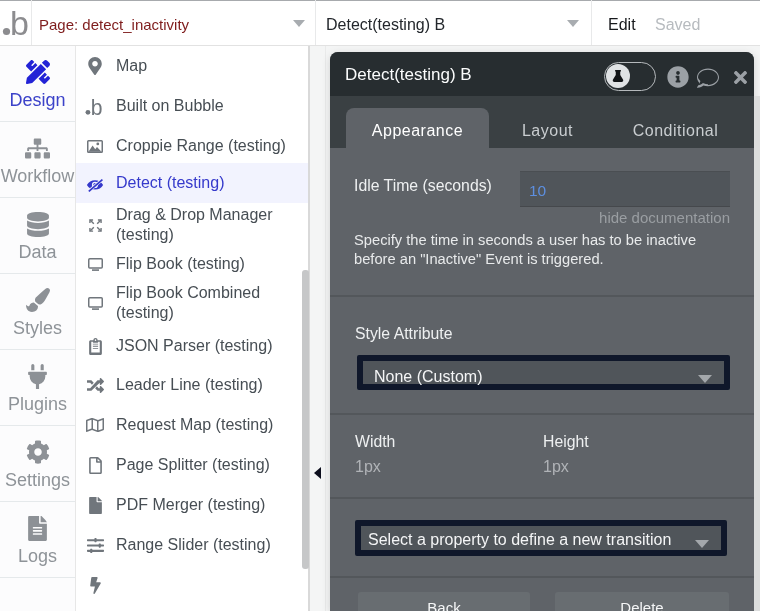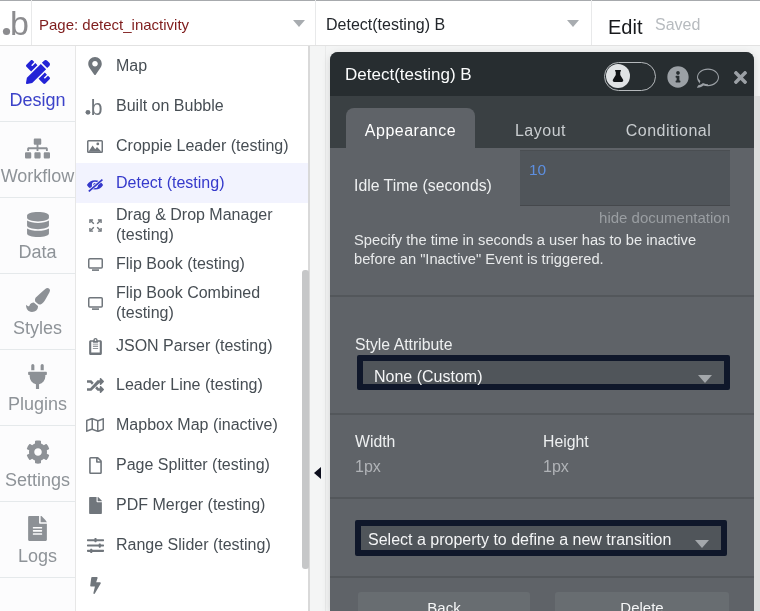--- a/index.html
+++ b/index.html
@@ -7,21 +7,21 @@
 body { font-family:"Liberation Sans", sans-serif; background:#fafafa; }
 #page { position:relative; width:760px; height:611px; background:#f4f5f5; }
 .abs { position:absolute; }
 
 
 #topbar { position:absolute; left:0; top:0; width:760px; height:46px; background:#fff; border-top:1px solid #a7aaad; border-bottom:1px solid #e2e2e2; }
 .tsep { position:absolute; top:0; width:1px; height:45px; background:#e8e9ea; }
 #toptext1 { position:absolute; left:39px; top:16px; font-size:15px; color:#7f1d1d; }
 #toptext2 { position:absolute; left:326px; top:16px; font-size:16px; color:#23272c; }
 .caret { position:absolute; width:0; height:0; border-left:6px solid transparent; border-right:6px solid transparent; border-top:7px solid #a8acb0; }
-#edit { position:absolute; left:608px; top:16px; font-size:20px; color:#17191c; }
+#edit { position:absolute; left:608px; top:16px; font-size:16px; color:#17191c; }
 #saved { position:absolute; left:655px; top:16px; font-size:16px; color:#b7bbbf; }
 
 
 #sidebar { position:absolute; left:0; top:46px; width:76px; height:565px; background:#fcfcfd; border-right:1px solid #e7e7e7; }
 .sbitem { width:75px; height:76px; border-bottom:1px solid #e5e9eb; display:flex; flex-direction:column; align-items:center; }
 .sbitem .sbicon { margin-top:14px; height:24px; display:flex; align-items:center; justify-content:center; }
 .sbitem .sblabel { margin-top:6px; font-size:18px; color:#8e9398; }
 .sbitem.active .sblabel { color:#3b42c9; }
 .sbicon svg { fill:#8d9196; }
 .sbitem.active .sbicon svg { fill:#2323d6; }
@@ -41,25 +41,25 @@
 
 
 #panel { position:absolute; left:330px; top:52px; width:424px; height:559px; background:#5f6368; border-radius:8px 8px 0 0; box-shadow:0 2px 8px rgba(0,0,0,.15); }
 #rightstrip { position:absolute; left:754px; top:96px; width:6px; height:515px; background:#dcdddd; }
 #rightedge { position:absolute; left:753.5px; top:96px; width:1px; height:515px; background:#43474a; }
 #phead { position:absolute; left:330px; top:52px; width:423.5px; height:44px; background:#272d30; border-radius:8px 8px 0 0; }
 #ptitle { position:absolute; left:345px; top:65px; font-size:17px; color:#fbfcfc; }
 #pill { position:absolute; left:603.5px; top:61.5px; width:52.5px; height:29px; border:1.5px solid #b5b9bc; border-radius:15px; }
 #pillcirc { position:absolute; left:606px; top:64px; width:24px; height:24px; border-radius:50%; background:#dfe2e4; display:flex; align-items:center; justify-content:center; }
 #tabbar { position:absolute; left:330px; top:96px; width:424px; height:52px; background:#3a4043; }
-.tab { position:absolute; top:108px; width:129px; height:40px; text-align:center; line-height:46px; font-size:16px; letter-spacing:0.5px; color:#c9cdd0; }
+.tab { position:absolute; top:108px; width:143px; height:40px; text-align:center; line-height:46px; font-size:16px; letter-spacing:0.5px; color:#c9cdd0; }
 .tab.active { background:#5f6368; border-radius:8px 8px 0 0; color:#ffffff; }
 
 .plabel { position:absolute; font-size:15.8px; color:#eef0f1; }
-#input1 { position:absolute; left:520px; top:150px; width:210px; height:56px; background:#50555a; box-shadow:inset 0 -1px 0 #45484c, inset 0 1px 0 #4a4e52; }
+#input1 { position:absolute; left:520px; top:171px; width:210px; height:36px; background:#50555a; box-shadow:inset 0 -1px 0 #45484c, inset 0 1px 0 #4a4e52; }
 #input1 span { position:absolute; left:9px; top:11px; font-size:15.5px; color:#5d8fe0; }
 #hidedoc { position:absolute; left:520px; top:209px; width:210px; text-align:right; font-size:15px; color:#9a9ea2; }
 #desc { position:absolute; left:354px; top:231px; width:352px; font-size:14.7px; line-height:18.5px; color:#e8eaeb; }
 .divider { position:absolute; left:330px; width:424px; height:2px; background:#53575b; }
 .drop { position:absolute; background:#50555a; border:6px solid #0f172a; border-radius:2px; }
 .drop span { position:absolute; left:11px; top:7px; font-size:16px; color:#f4f5f6; }
 .drop .dcaret { position:absolute; right:12px; top:14px; width:0; height:0; border-left:7px solid transparent; border-right:7px solid transparent; border-top:8px solid #a3a7ab; }
 .bold { font-weight:normal; }
 .pval { position:absolute; font-size:16px; color:#b0b3b7;text-align:right; }
 .pbtn { position:absolute; top:592px; height:40px; background:#686d71; border-radius:3px; text-align:center; line-height:31px; font-size:15px; color:#f5f6f7; }
@@ -162,21 +162,21 @@
         <div class="rtext">Built on Bubble</div>
       </div>
     <div class="row" style="top:126px;height:40px;">
         <div class="ricon">
           <svg width="16" height="13" viewBox="0 0 16 13">
             <rect x="0.75" y="0.75" width="14.5" height="11.5" rx="0.8" style="fill:none;stroke:#70767c;stroke-width:1.5"></rect>
             <path d="M1.5 11.8 L5.6 5.6 L8.2 9.2 L10 7 L14.5 11.8 Z" style="fill:#70767c"></path>
             <circle cx="10.8" cy="3.9" r="1.4" style="fill:#70767c"></circle>
           </svg>
         </div>
-        <div class="rtext">Croppie Leader (testing)</div>
+        <div class="rtext">Croppie Range (testing)</div>
       </div>
     <div class="row sel" style="top:163px;height:40px;">
         <div class="ricon">
           <svg width="18" height="13" viewBox="0 0 18 13" style="margin-top:4px">
             <path d="M9 1.3 C5.5 1.3 2.6 3 0.9 5.9 C2.6 8.8 5.5 10.5 9 10.5 C12.5 10.5 15.4 8.8 17.1 5.9 C15.4 3 12.5 1.3 9 1.3 Z" style="fill:#3539cb"></path>
             <circle cx="9" cy="5.9" r="3.1" style="fill:#f2f3fe"></circle>
             <circle cx="9" cy="5.9" r="1.8" style="fill:#3539cb"></circle>
             <line x1="2.2" y1="12.6" x2="16" y2="0.8" style="fill:none;stroke:#f2f3fe;stroke-width:3"></line>
             <line x1="2.8" y1="12.4" x2="16.4" y2="0.6" style="fill:none;stroke:#3539cb;stroke-width:1.7"></line>
           </svg>
@@ -231,21 +231,21 @@
           </svg>
         </div>
         <div class="rtext">Leader Line (testing)</div>
       </div>
     <div class="row" style="top:405px;height:40px;">
         <div class="ricon">
           <svg width="18" height="16" viewBox="0 0 576 512">
             <path d="M560.02 32c-1.96 0-3.98.37-5.96 1.16L384.01 96H384L212 35.28A64.252 64.252 0 0 0 191.76 32c-6.69 0-13.37 1.05-19.81 3.14L20.12 87.95A32.006 32.006 0 0 0 0 117.66v346.32C0 473.17 7.53 480 15.99 480c1.96 0 3.97-.37 5.96-1.16L192 416l172 60.71a63.98 63.98 0 0 0 40.05.15l151.83-52.81A31.996 31.996 0 0 0 576 394.34V48.02c0-9.19-7.53-16.02-15.98-16.02zM224 90.42l128 45.19v285.97l-128-45.19V90.42zM48 418.05V129.07l128-44.53v286.2l-.64.23L48 418.05zm480-35.13l-128 44.53V141.26l.64-.24L528 93.95v288.97z"></path>
           </svg>
         </div>
-        <div class="rtext">Mapbox Map (inactive)</div>
+        <div class="rtext">Request Map (testing)</div>
       </div>
     <div class="row" style="top:445px;height:40px;">
         <div class="ricon">
           <svg width="13" height="17" viewBox="0 0 384 512">
             <path d="M369.9 97.9L286 14C277 5 264.8-.1 252.1-.1H48C21.5 0 0 21.5 0 48v416c0 26.5 21.5 48 48 48h288c26.5 0 48-21.5 48-48V131.9c0-12.7-5.1-25-14.1-34zM332.1 128H256V51.9l76.1 76.1zM48 464V48h160v104c0 13.3 10.7 24 24 24h104v288H48z"></path>
           </svg>
         </div>
         <div class="rtext">Page Splitter (testing)</div>
       </div>
     <div class="row" style="top:485px;height:40px;">
@@ -302,21 +302,21 @@
   <div class="tab" style="left:604px;">Conditional</div>
 
   <div class="plabel" style="left:354px;top:177px;">Idle Time (seconds)</div>
   <div id="input1">
       <span>10</span>
     </div>
   <div id="hidedoc">hide documentation</div>
   <div id="desc">Specify the time in seconds a user has to be inactive before an "Inactive" Event is triggered.</div>
 
   <div class="divider" style="top:295px;"></div>
-  <div class="plabel" style="left:355px;top:325px;margin-top:11px;">Style Attribute</div>
+  <div class="plabel" style="left:355px;top:325px;">Style Attribute</div>
   <div class="drop" style="left:357px;top:355px;width:373px;height:35px;">
       <span>None (Custom)</span>
       <div class="dcaret"></div>
     </div>
 
   <div class="divider" style="top:413px;"></div>
   <div class="plabel bold" style="left:355px;top:433px;">Width</div>
   <div class="plabel bold" style="left:543px;top:433px;">Height</div>
   <div class="pval" style="left:355px;top:458px;">1px</div>
   <div class="pval" style="left:543px;top:458px;">1px</div>

